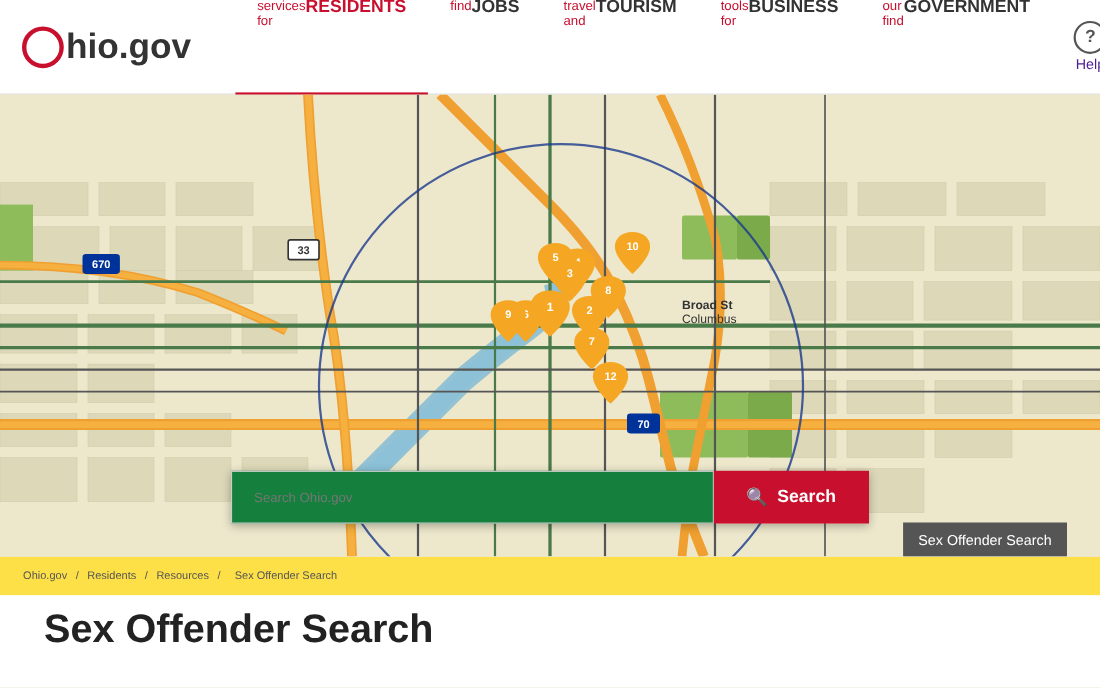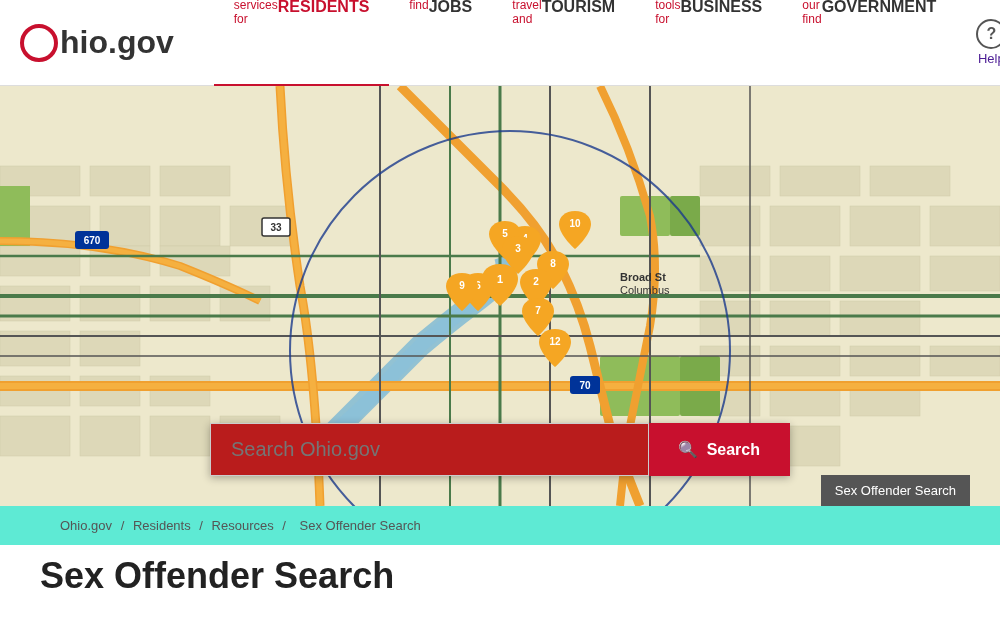--- a/index.html
+++ b/index.html
@@ -110,24 +110,24 @@
       bottom: 30px;
       left: 50%;
       transform: translateX(-50%);
       display: flex;
       width: 580px;
       box-shadow: 0 2px 8px rgba(0,0,0,0.3);
     }
     #search-input {
       flex: 1;
       padding: 14px 20px;
-      font-size: 20px;
+      font-size: 12px;
       border: 1px solid #ccc;
       outline: none;
-      background: #b91c1c;
+      background: #15803d;
     }
     #search-btn {
       background: #c8102e;
       color: #fff;
       border: none;
       padding: 14px 30px;
       font-size: 16px;
       font-weight: bold;
       cursor: pointer;
       display: flex;
@@ -145,24 +145,24 @@
       right: 30px;
       background: #555;
       color: #fff;
       padding: 8px 14px;
       font-size: 13px;
       cursor: pointer;
     }
 
     
     #breadcrumb {
-      padding: 12px 60px;
-      font-size: 13px;
+      padding: 12px 21px;
+      font-size: 10px;
       color: #555;
-      background: #5eead4;
+      background: #fde047;
     }
     #breadcrumb a {
       color: #555;
       text-decoration: none;
     }
     #breadcrumb span { color: #555; margin: 0 5px; }
 
     
     #page-title {
       padding: 10px 40px 20px;

